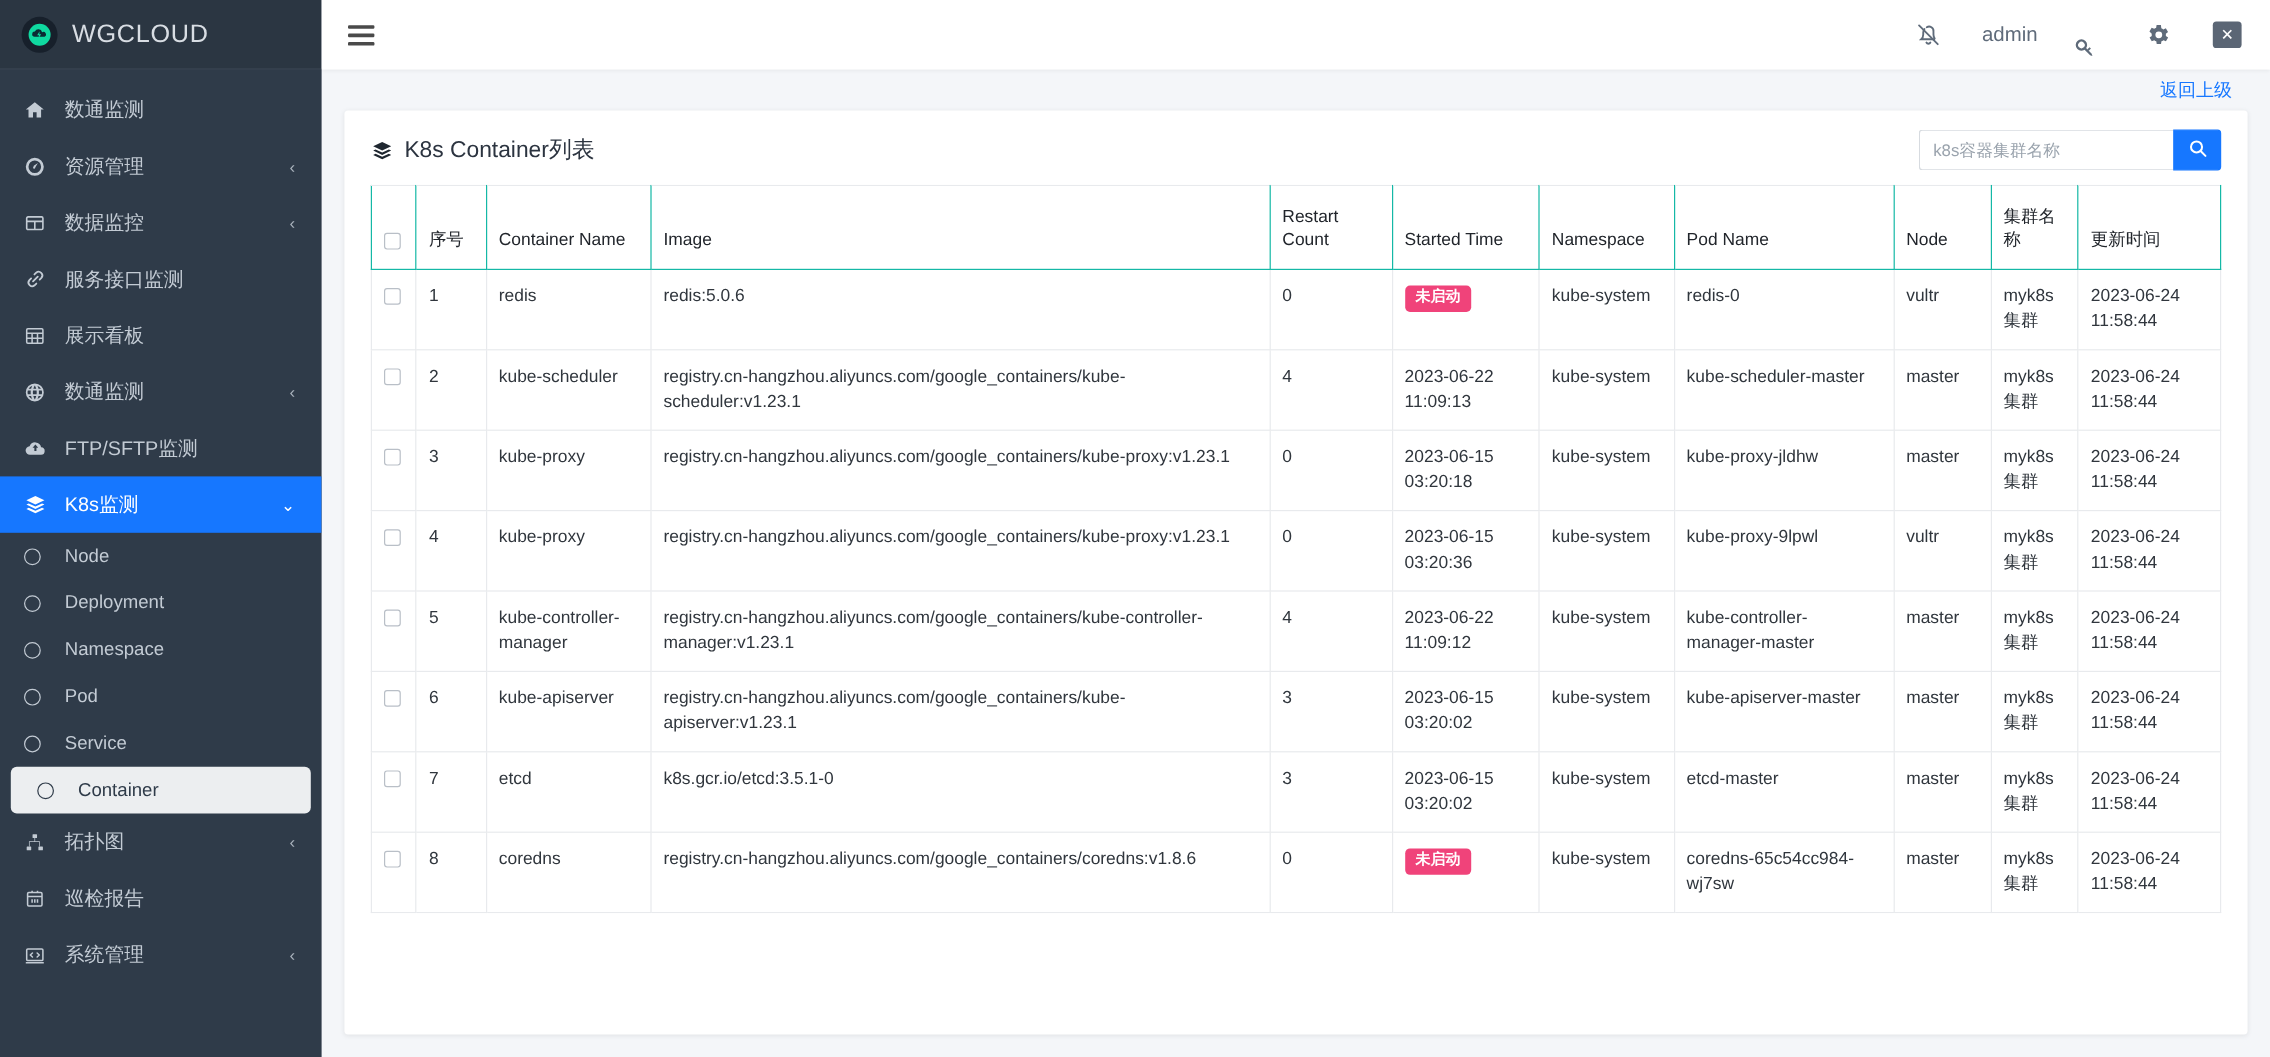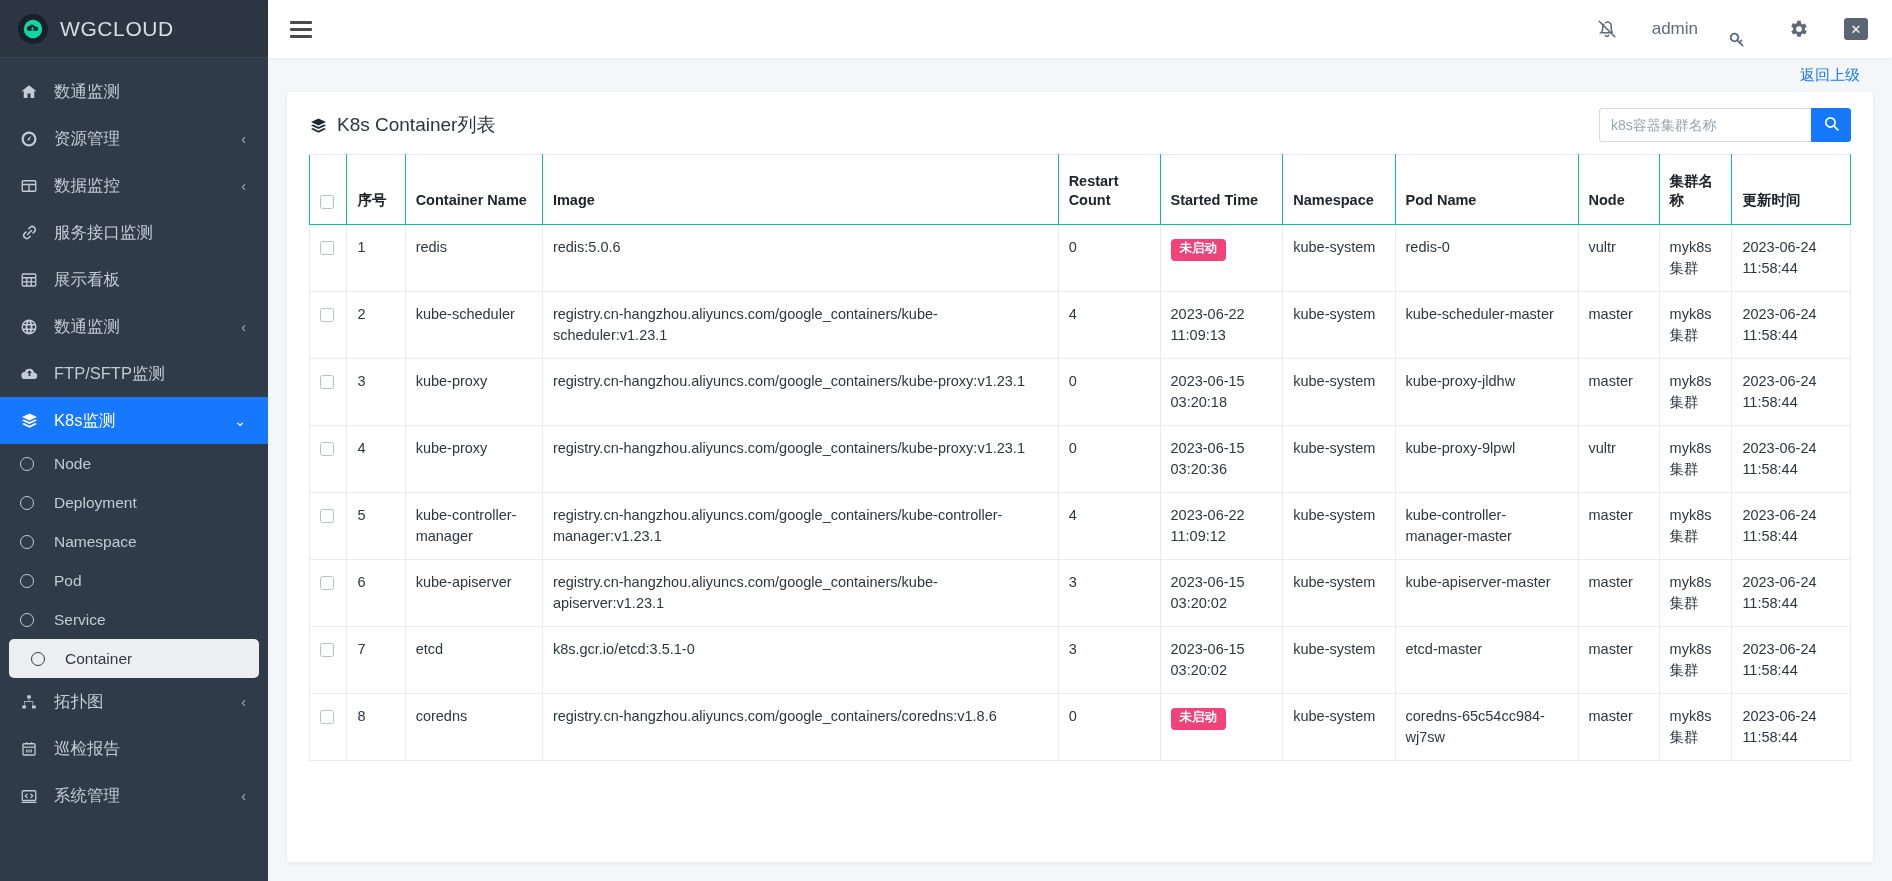--- a/index.html
+++ b/index.html
@@ -126,21 +126,21 @@
   .search-input::placeholder { color: #9aa3ad; }
   .search-btn {
     width: 40px; height: 34px; background: #1677ff; border: 1px solid #1677ff;
     border-radius: 0 3px 3px 0; color: #fff; cursor: pointer;
     display:flex; align-items:center; justify-content:center;
   }
 
   .table-scroll { padding: 0 22px; overflow: hidden; }
   table.grid { width: 100%; border-collapse: collapse; table-layout: fixed; }
   table.grid th {
-    font-size: 14.5px; color: #21252b; font-weight: 700;
+    font-size: 14.5px; color: #21252b; font-weight: 400;
     text-align: left; vertical-align: bottom;
     padding: 13px 10px 13px 10px;
     border: 1px solid #14b8a6; border-top: 1px solid #e8eaed;
     line-height: 1.35;
     height: 70px;
   }
   table.grid td {
     font-size: 14.5px; color: #30363d;
     padding: 12px 10px;
     border: 1px solid #e8eaed;

